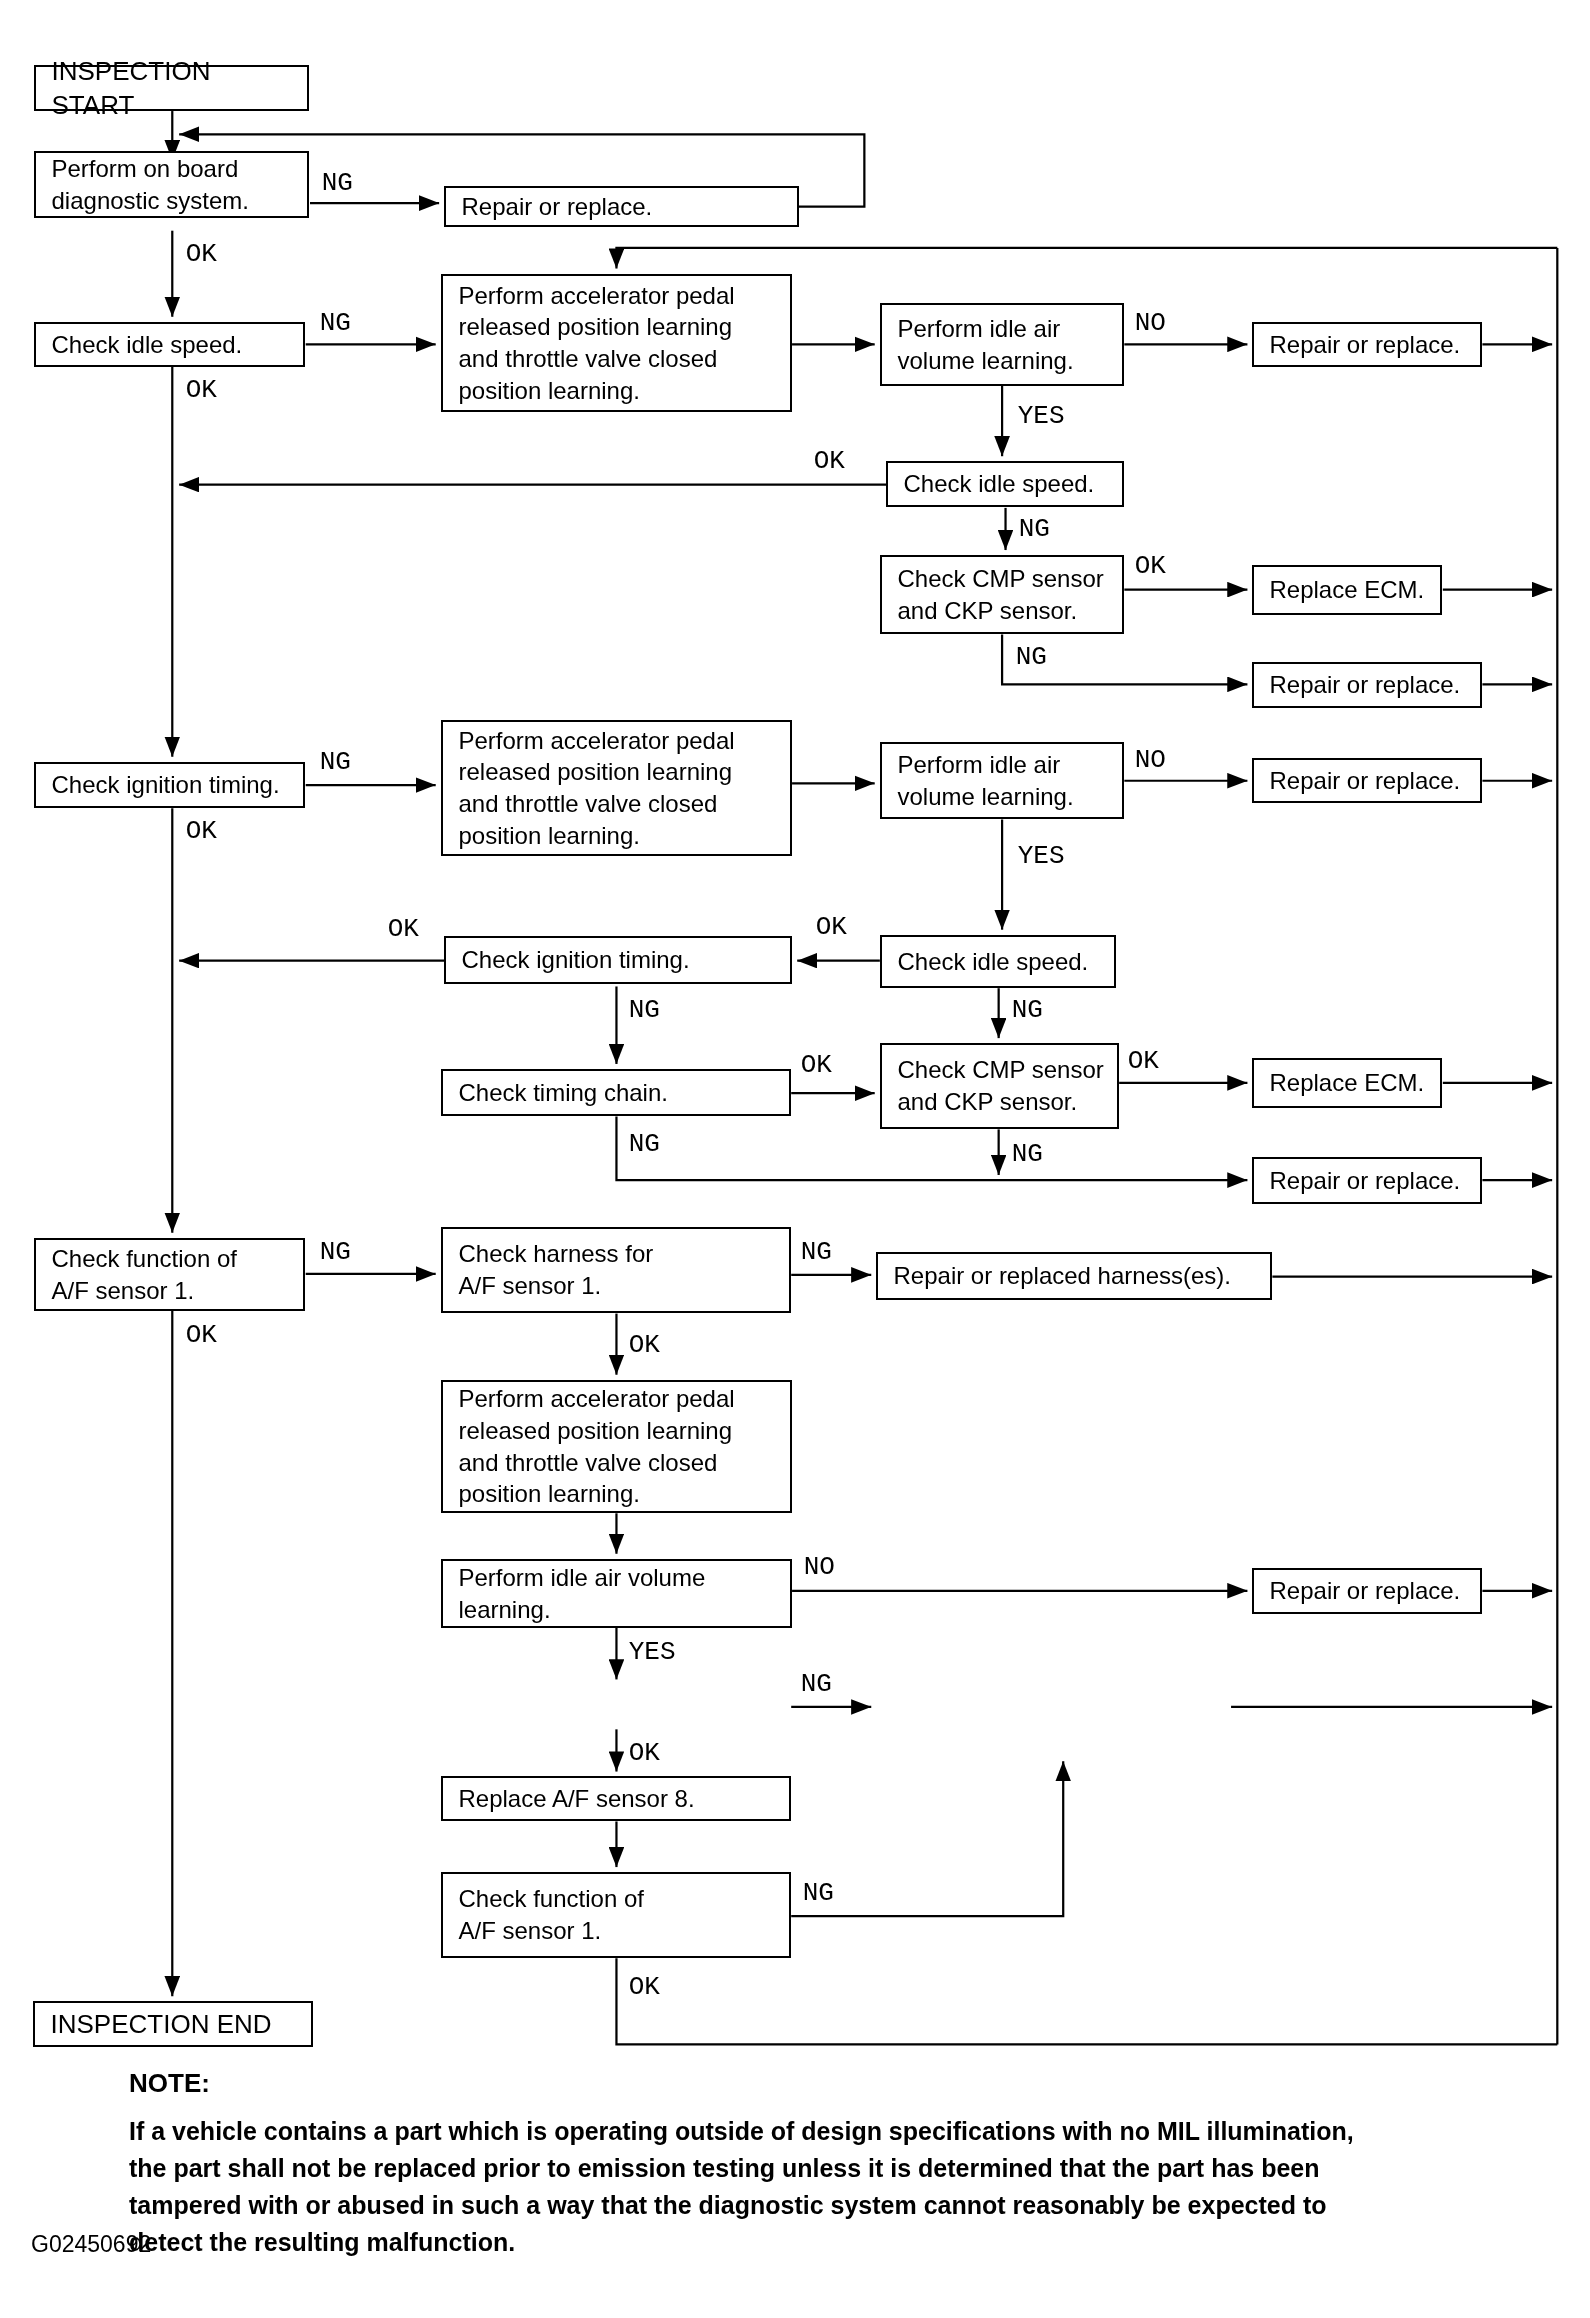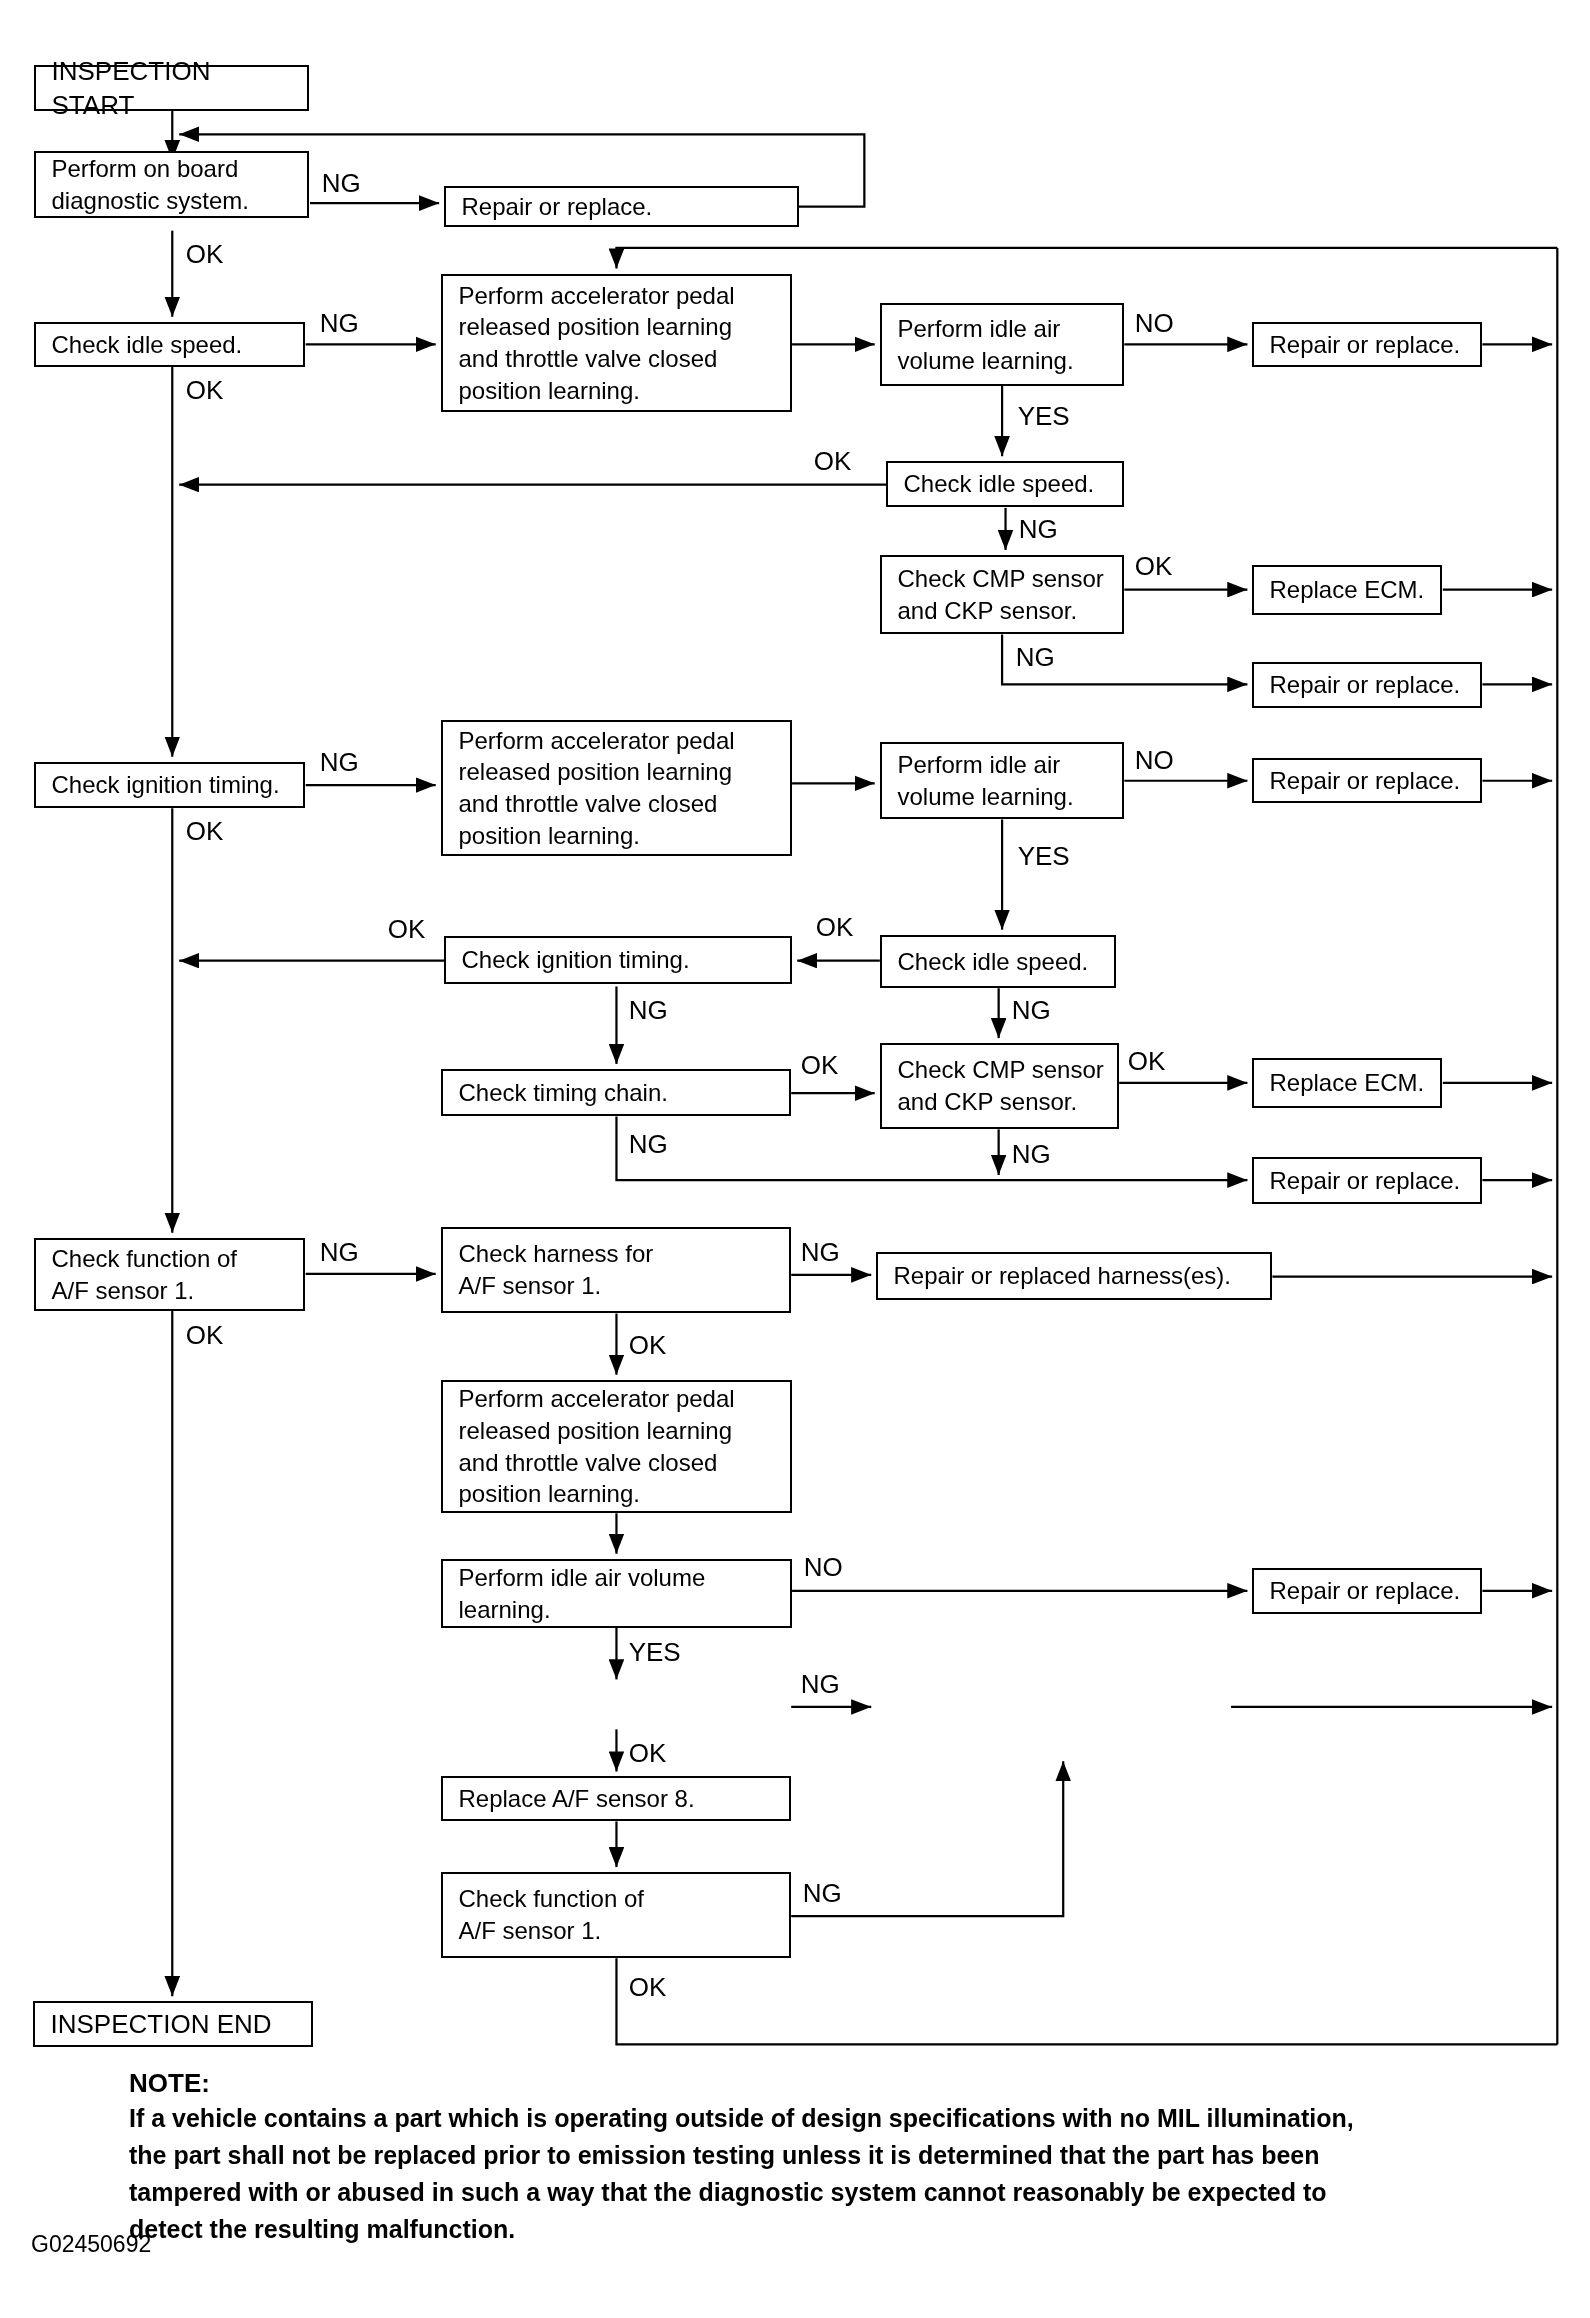--- a/index.html
+++ b/index.html
@@ -2,23 +2,23 @@
 <html style="font-size:13.8px"><head>
 <meta charset="utf-8">
 <style>
   html,body{margin:0;padding:0;background:#fff;}
   body{width:1591px;height:2319px;position:relative;font-family:"Liberation Sans",sans-serif;color:#000;}
   #canvas{position:absolute;left:0;top:0;width:1591px;height:1938px;background:#ffffff;}
   svg.wires{position:absolute;left:0;top:0;width:1591px;height:2319px;}
   .bx{position:absolute;box-sizing:border-box;border:2.6px solid #000;background:#fff;
       display:flex;align-items:center;white-space:pre-line;
       padding:1.7px 6.9px 1.7px 15.5px;font-size:24px;line-height:1.32;}
-  .lb{position:absolute;font-size:26px;line-height:1;background:#fff;padding:0 1.7px;}
+  .lb{position:absolute;font-size:26px;line-height:1;background:#fff;padding:0 1.7px;font-family:Liberation Mono, monospace;}
   .note{position:absolute;left:129px;top:2068px;width:1257px;font-weight:bold;}
-  .note .nh{font-size:26px;margin:0 0 1px 0;}
+  .note .nh{font-size:26px;margin:0 0 14px 0;}
   .note .nb{font-size:25px;line-height:37px;white-space:pre-line;}
   .figid{position:absolute;left:31px;top:2231px;font-size:23px;text-align:right;}
 </style>
 </head>
 <body>
 
 <div id="canvas">
 
   <svg class="wires" viewBox="0 0 1848 2694">
     <defs>

